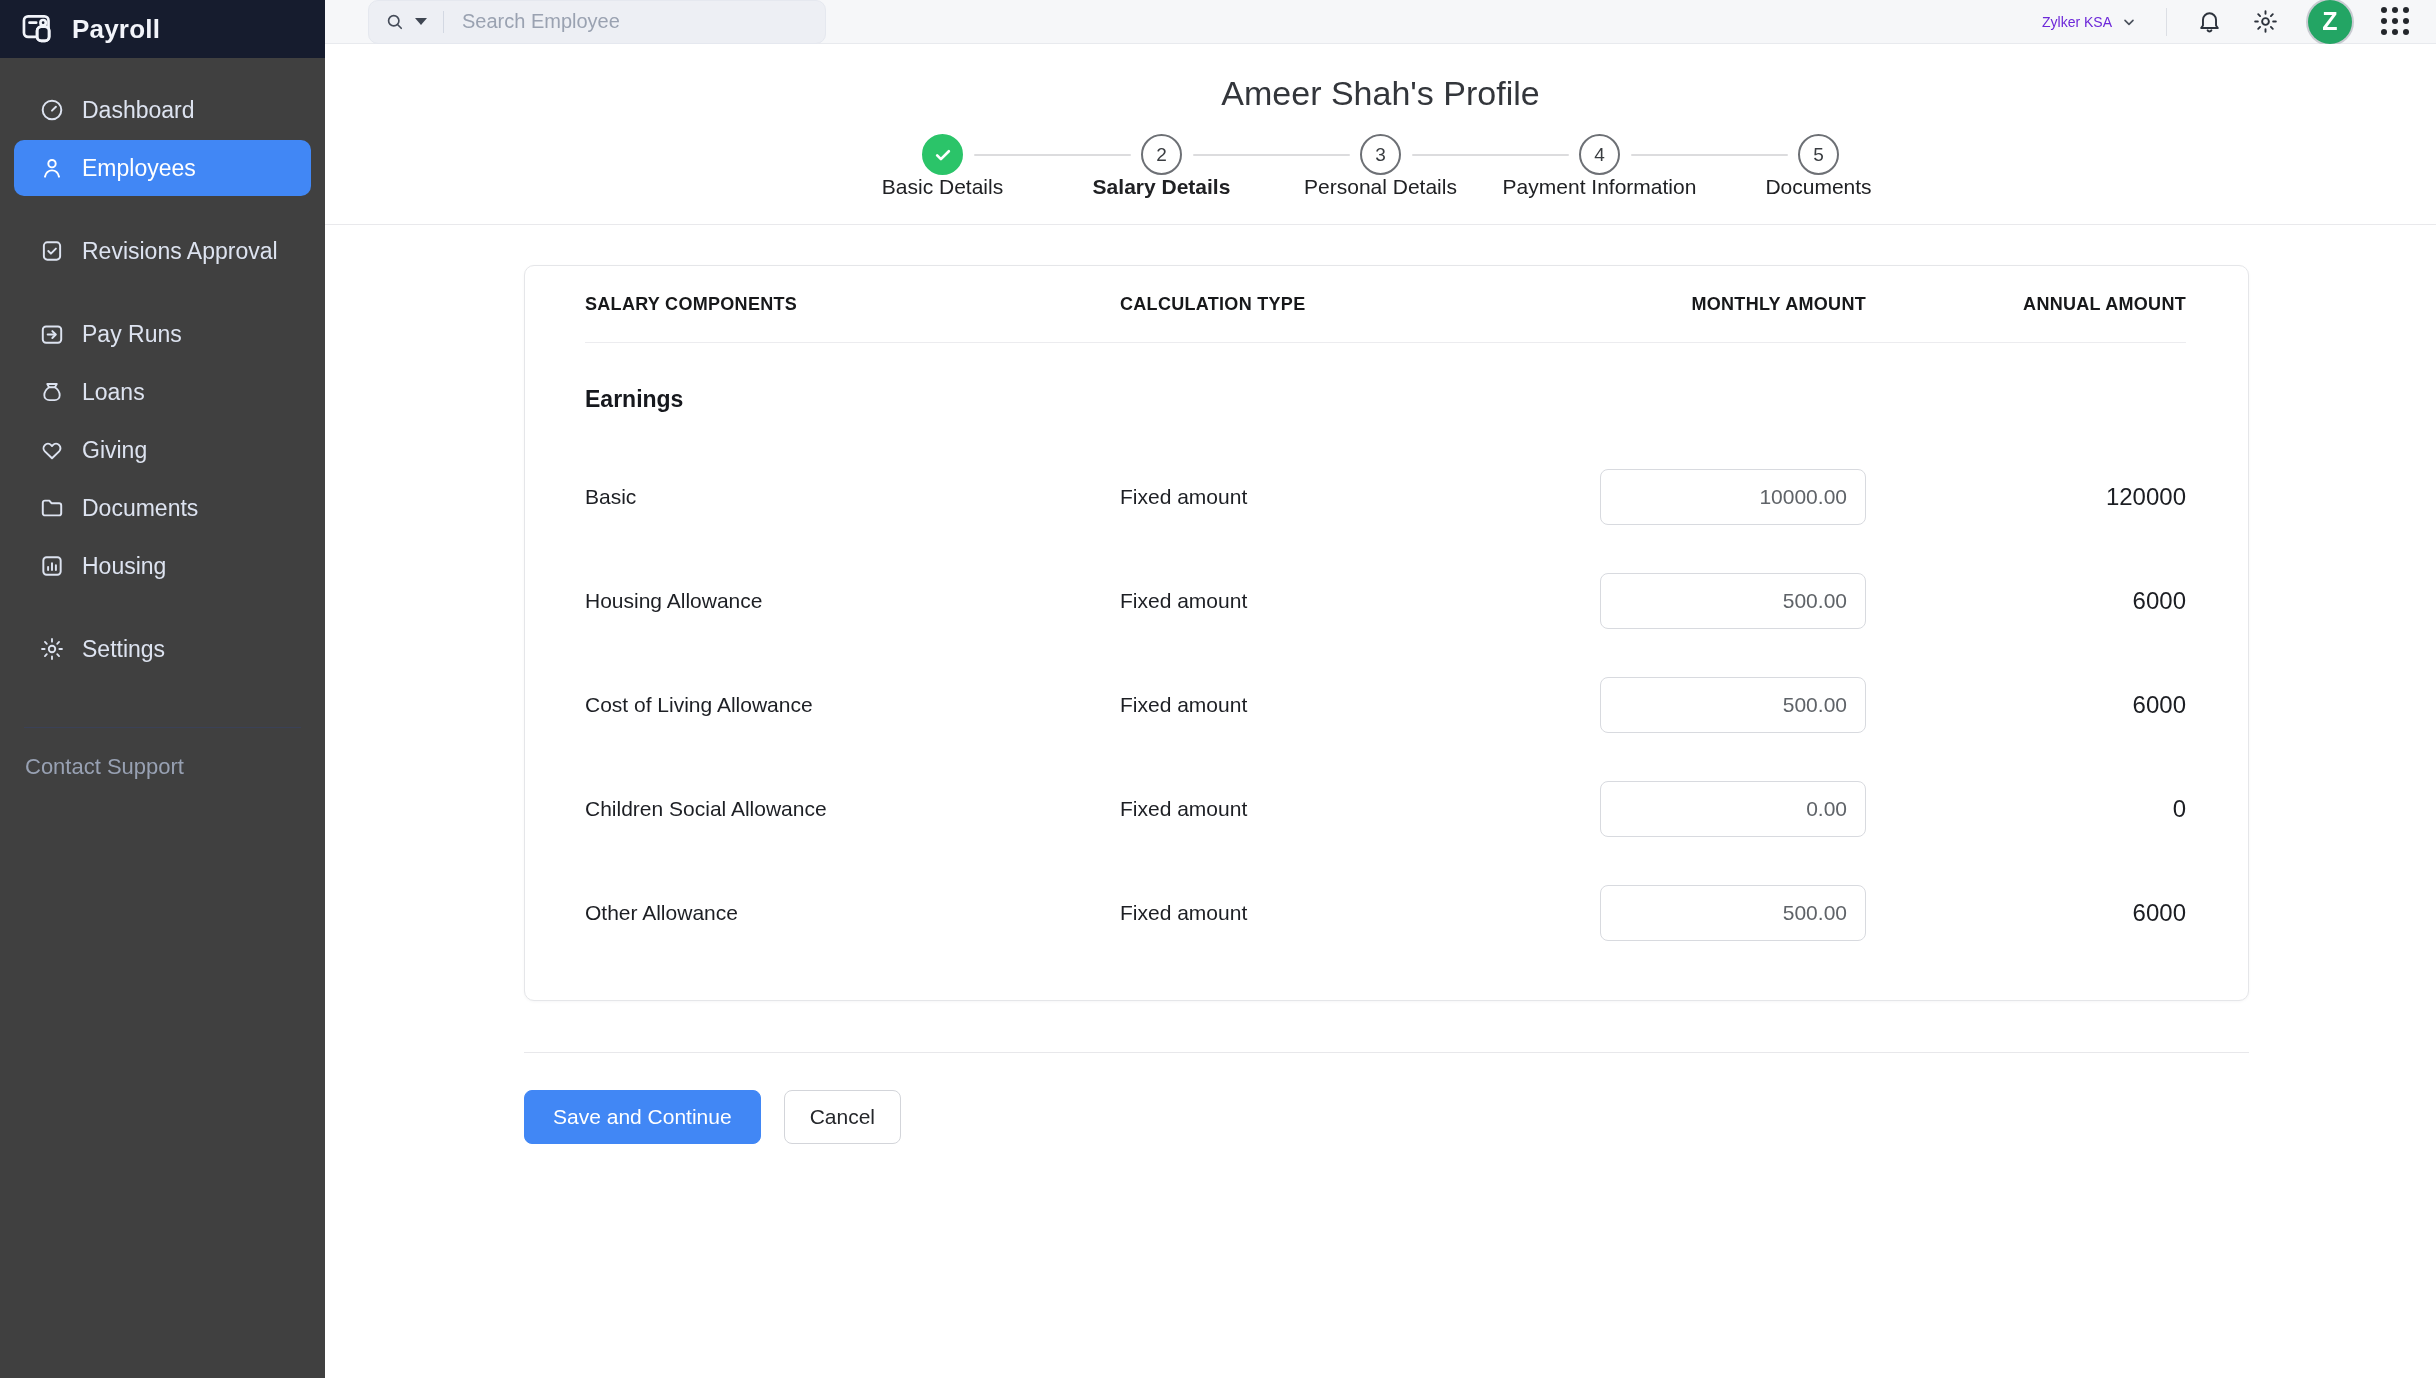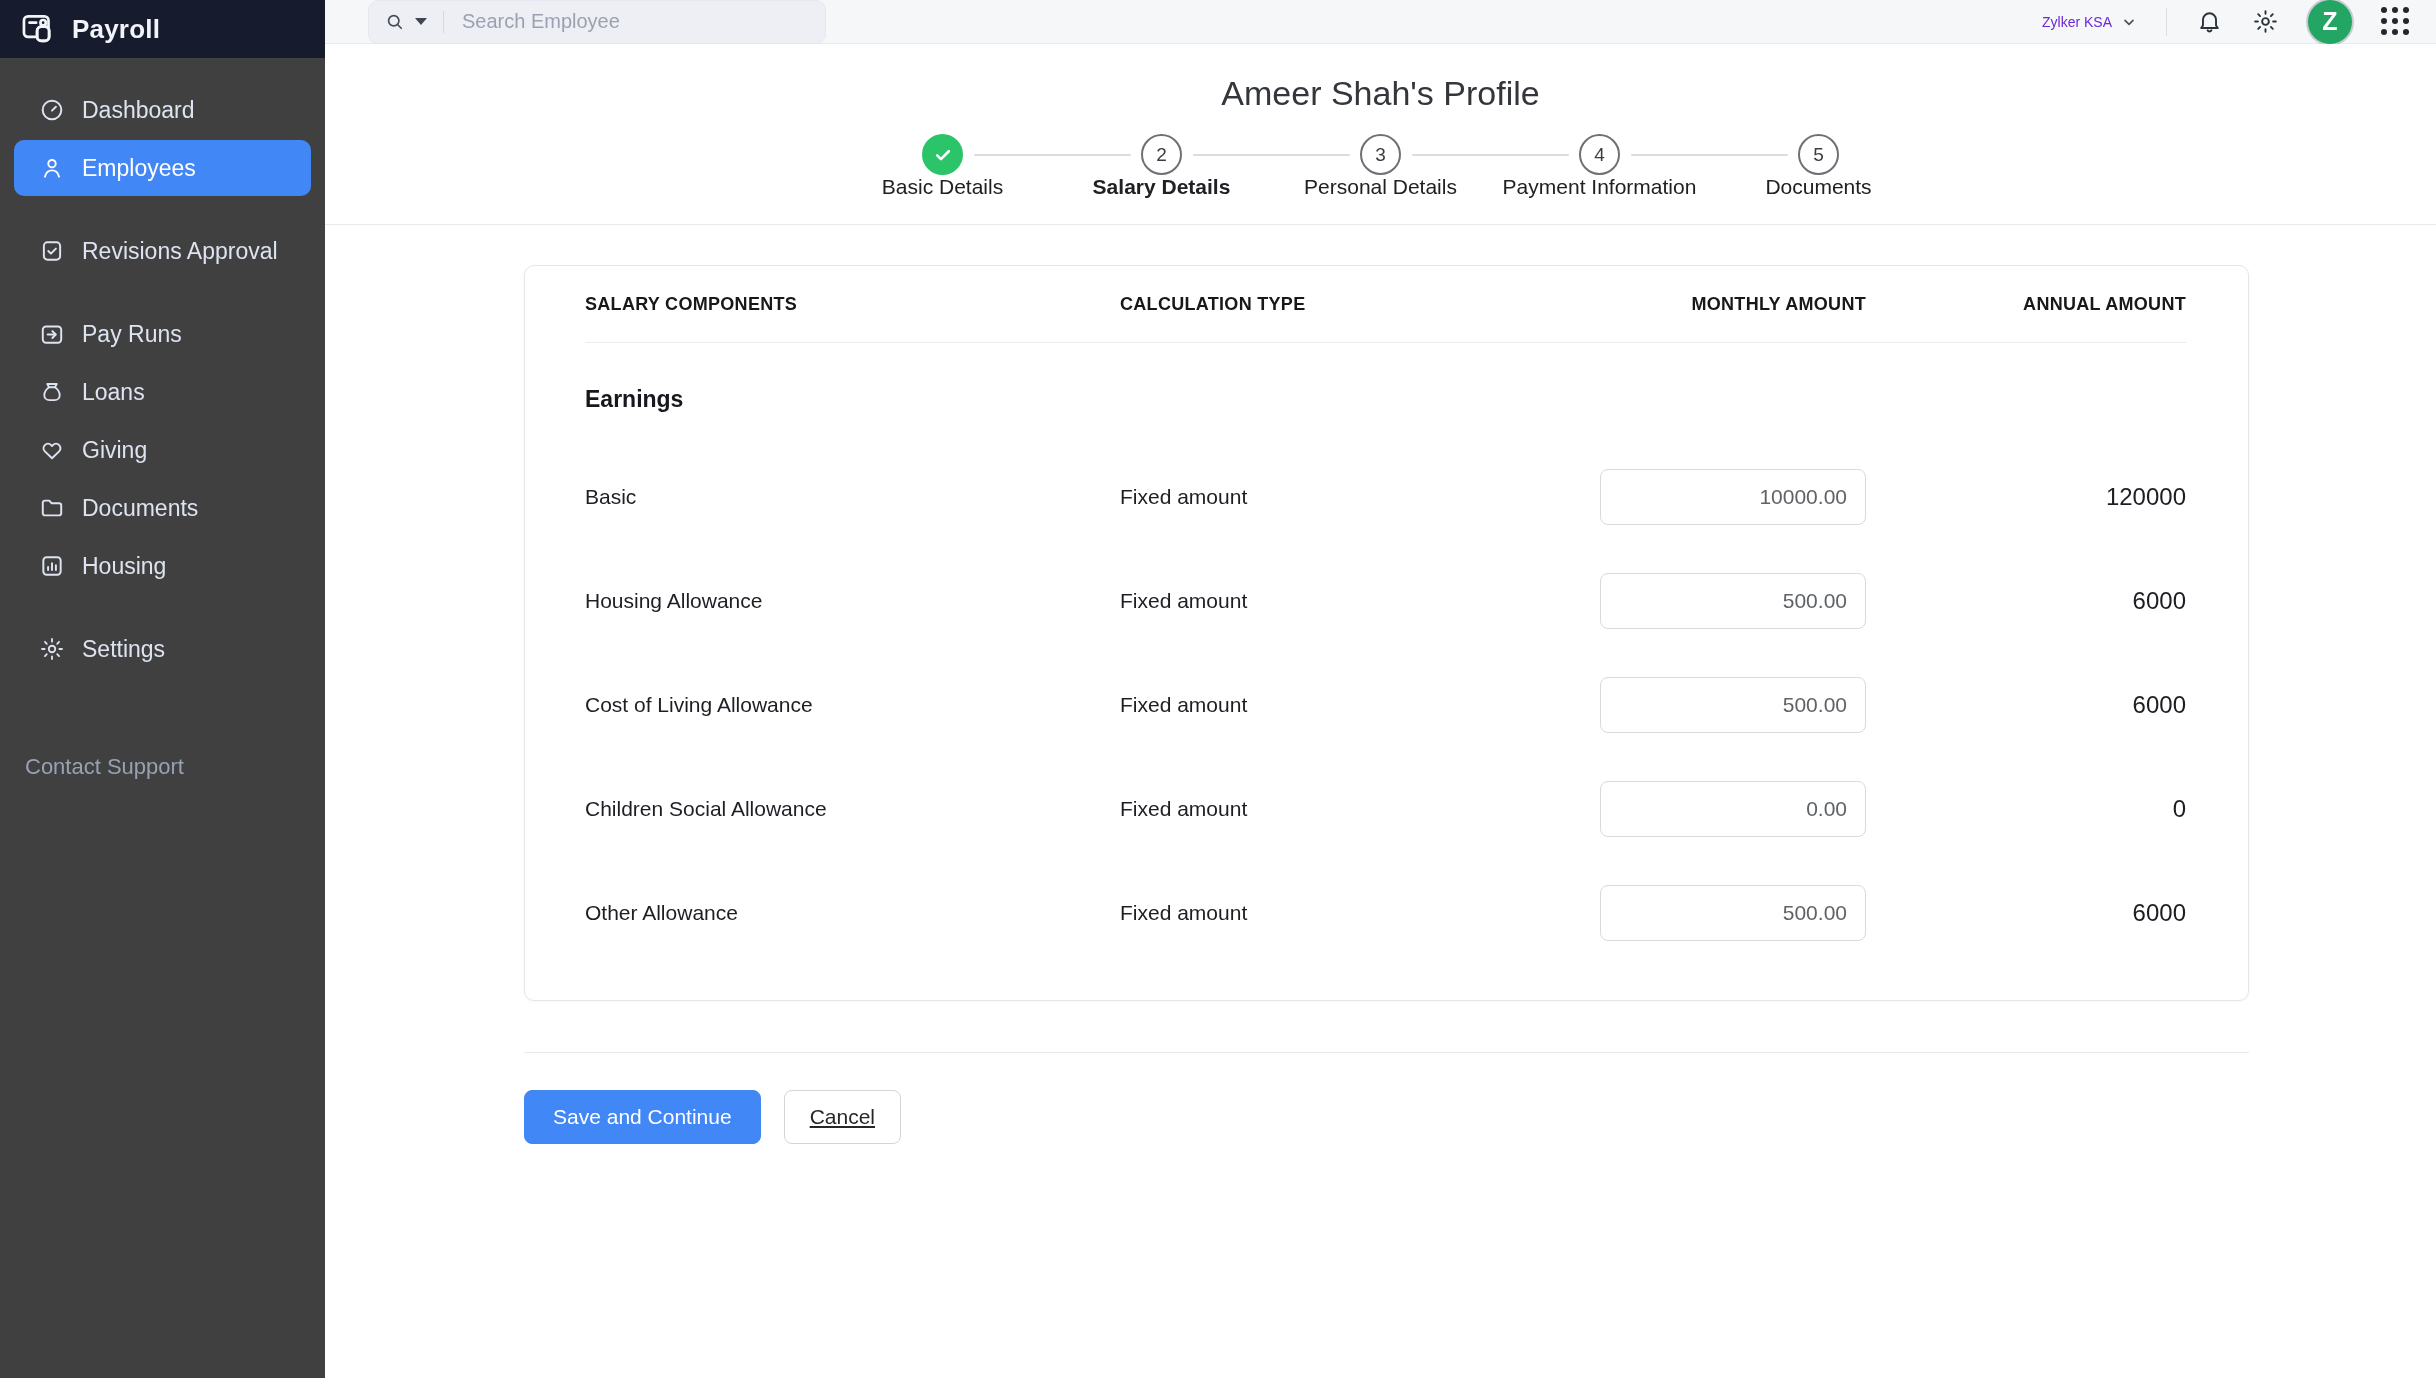--- a/index.html
+++ b/index.html
@@ -128,21 +128,21 @@
   }
   .total-label { flex:1; font-size:25px; font-weight:700; color:#1b1d22; }
   .total-monthly { width:200px; text-align:right; font-size:25px; font-weight:700; color:#1b1d22; }
   .total-annual { width:322px; text-align:right; font-size:25px; font-weight:700; color:#1b1d22; }
 
   .footer-divider { border:none; border-top:1px solid #e8e8eb; margin:51px 0 0 0; }
   .actions { margin-top:37px; display:flex; gap:23px; padding-bottom:40px; }
   .btn { height:54px; border-radius:8px; font-size:21px; font-family:"Liberation Sans",sans-serif;
     display:flex; align-items:center; justify-content:center; cursor:pointer; border:1px solid transparent; }
   .btn-primary { background:#4187f5; color:#fff; padding:0 28px; border-color:#4187f5; }
-  .btn-secondary { background:#fff; color:#25272b; padding:0 25px; border-color:#d3d5da;text-decoration:underline; }
+  .btn-secondary { background:#fff; color:#25272b; padding:0 25px; border-color:#d3d5da; }
 </style>
 </head>
 <body>
 
 <div class="page">
 
   <aside class="sidebar">
     <div class="sidebar-header">
       <span class="logo">
         <svg viewBox="0 0 24 24" fill="none" stroke="currentColor" stroke-width="1.7" stroke-linecap="round" stroke-linejoin="round">

